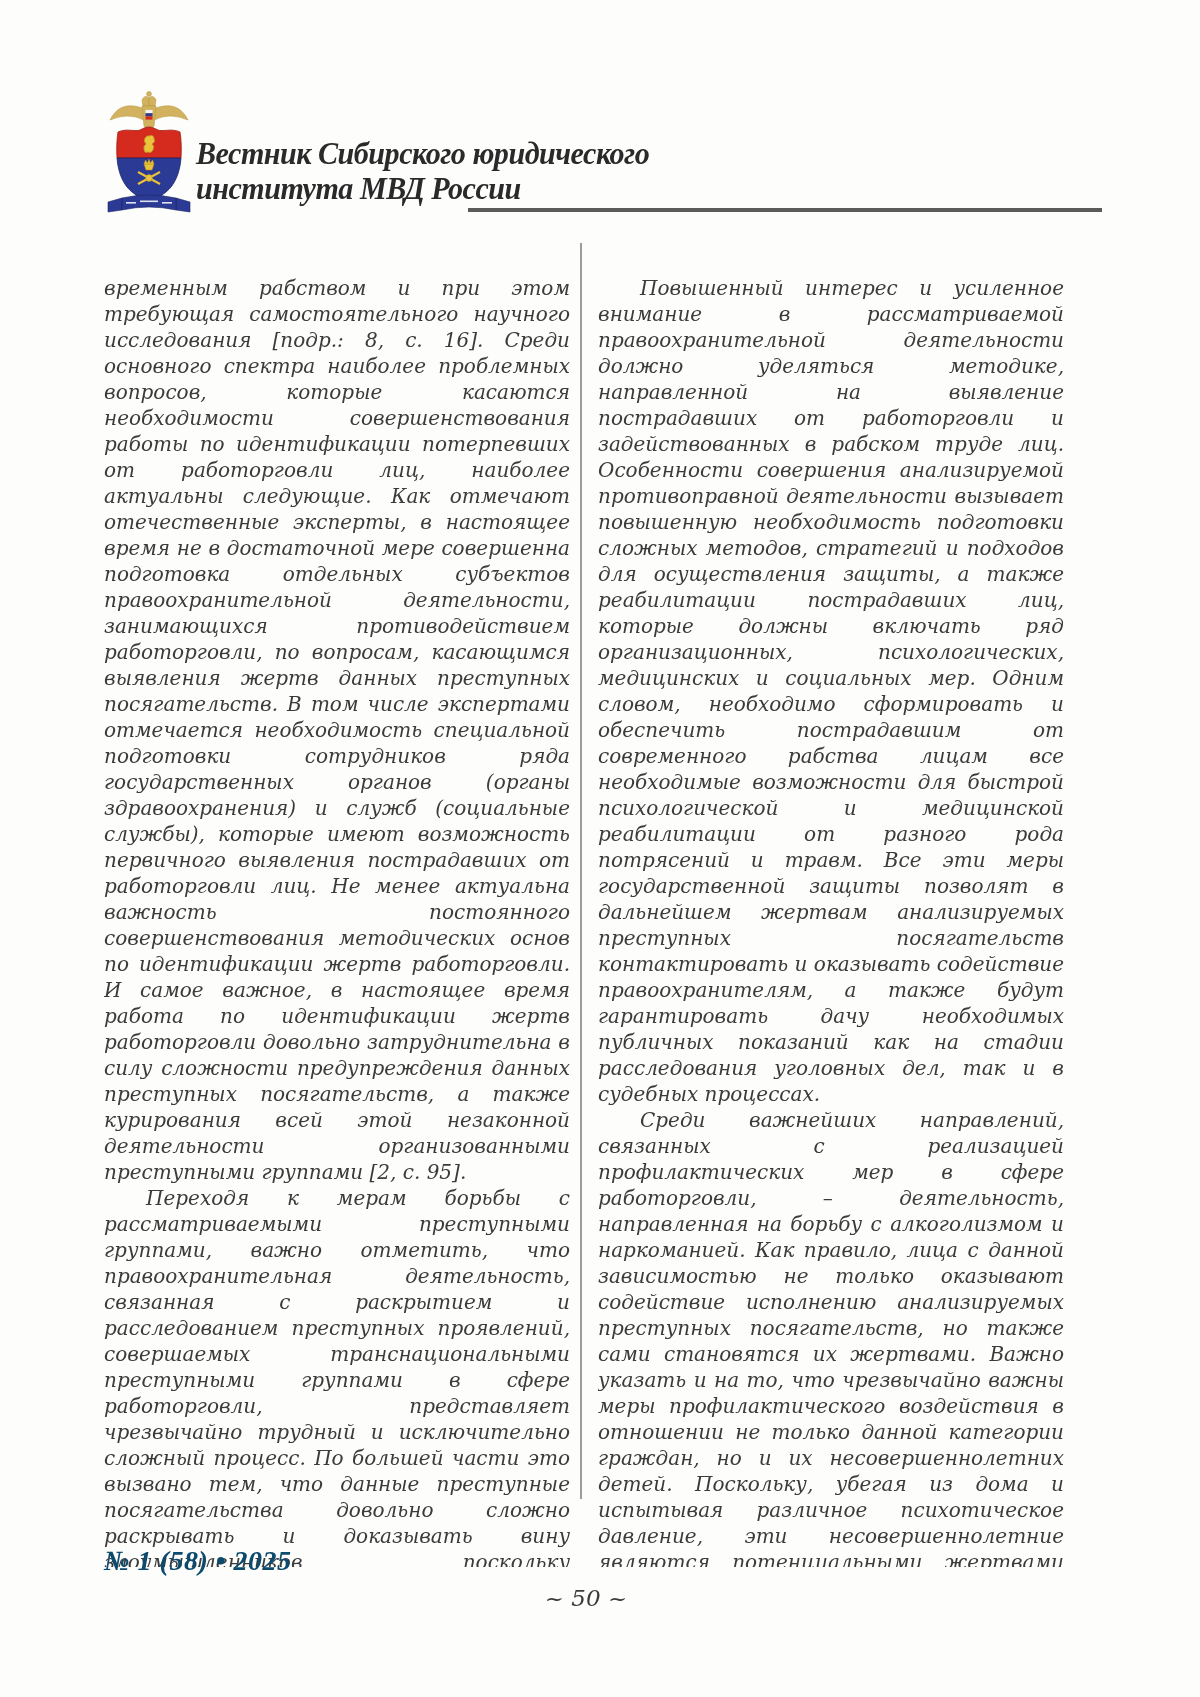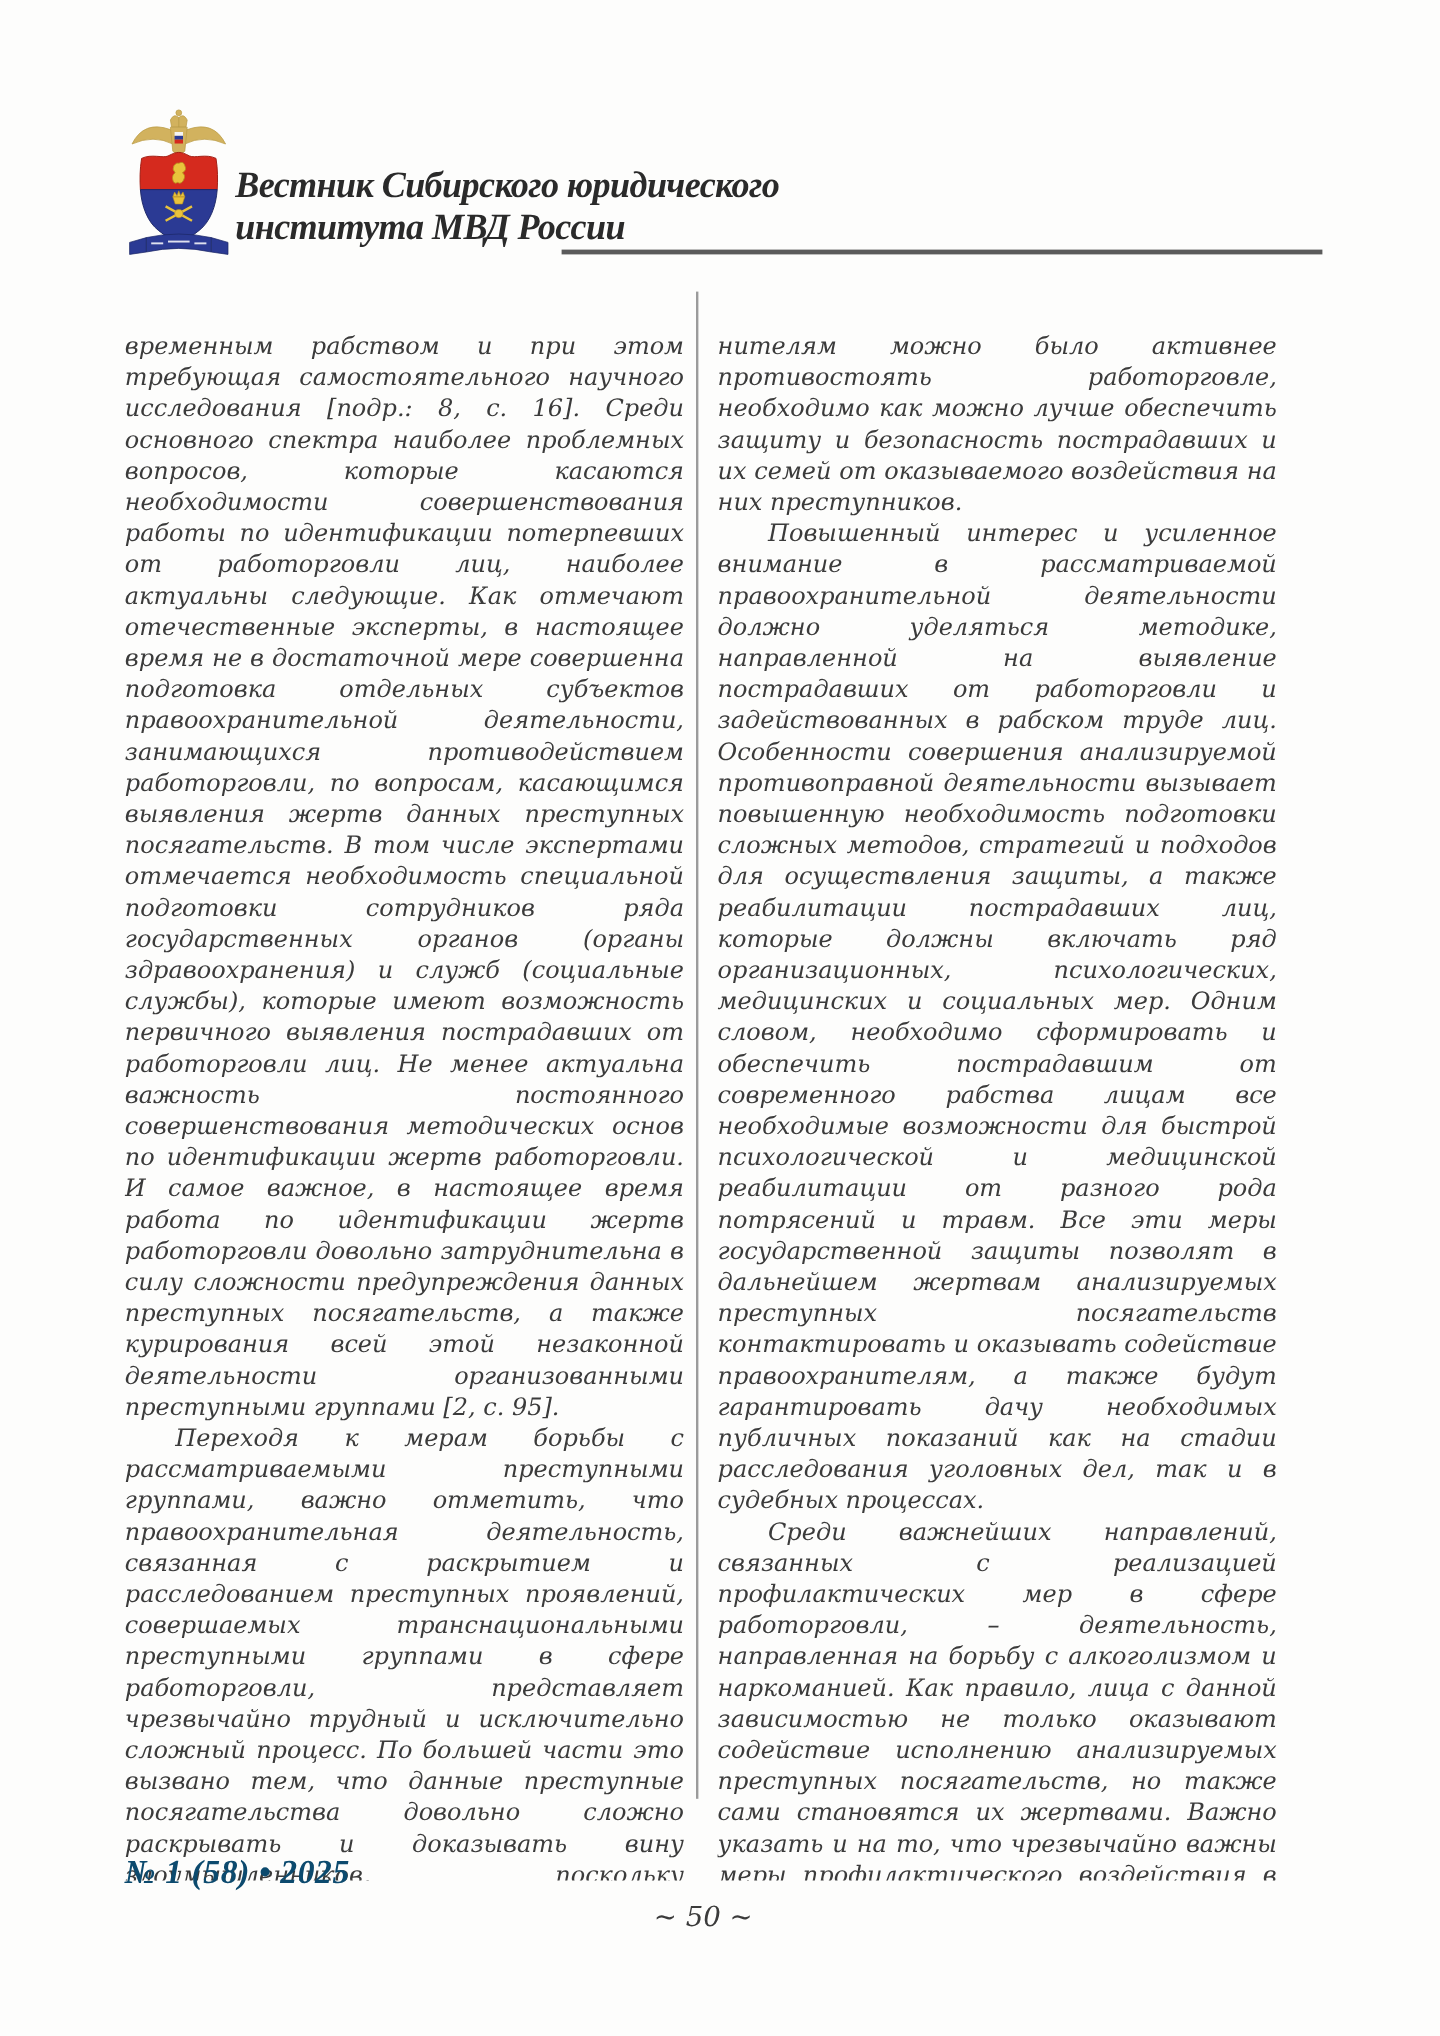--- a/index.html
+++ b/index.html
@@ -122,21 +122,20 @@
   </div>
 
   <div class="header-rule"></div>
 
   <div class="column column-left">
       <p class="no-indent">временным рабством и при этом требующая самостоятельного научного исследования [подр.: 8, с. 16]. Среди основного спектра наиболее проблемных вопросов, которые касаются необходимости совершенствования работы по идентификации потерпевших от работорговли лиц, наиболее актуальны следующие. Как отмечают отечественные эксперты, в настоящее время не в достаточной мере совершенна подготовка отдельных субъектов правоохранительной деятельности, занимающихся противодействием работорговли, по вопросам, касающимся выявления жертв данных преступных посягательств. В том числе экспертами отмечается необходимость специальной подготовки сотрудников ряда государственных органов (органы здравоохранения) и служб (социальные службы), которые имеют возможность первичного выявления пострадавших от работорговли лиц. Не менее актуальна важность постоянного совершенствования методических основ по идентификации жертв работорговли. И самое важное, в настоящее время работа по идентификации жертв работорговли довольно затруднительна в силу сложности предупреждения данных преступных посягательств, а также курирования всей этой незаконной деятельности организованными преступными группами [2, с. 95].</p>
       <p class="indent">Переходя к мерам борьбы с рассматриваемыми преступными группами, важно отметить, что правоохранительная деятельность, связанная с раскрытием и расследованием преступных проявлений, совершаемых транснациональными преступными группами в сфере работорговли, представляет чрезвычайно трудный и исключительно сложный процесс. По большей части это вызвано тем, что данные преступные посягательства довольно сложно раскрывать и доказывать вину злоумышленников, поскольку пострадавшие от анализируемых преступлений не спешат давать показания в отношении лиц, которые их вербовали, продавали и эксплуатировали, поскольку жертвы работорговли опасаются не только за собственное благополучие, но в первую очередь жизнь и здоровье своих родственников. Поэтому, чтобы правоохра-</p>
     </div>
   <div class="column-divider"></div>
   <div class="column column-right">
-      <p class="no-indent">нителям можно было активнее противостоять работорговле, необходимо как можно лучше обеспечить защиту и безопасность пострадавших и их семей от оказываемого воздействия на них преступников.</p>
       <p class="indent">Повышенный интерес и усиленное внимание в рассматриваемой правоохранительной деятельности должно уделяться методике, направленной на выявление пострадавших от работорговли и задействованных в рабском труде лиц. Особенности совершения анализируемой противоправной деятельности вызывает повышенную необходимость подготовки сложных методов, стратегий и подходов для осуществления защиты, а также реабилитации пострадавших лиц, которые должны включать ряд организационных, психологических, медицинских и социальных мер. Одним словом, необходимо сформировать и обеспечить пострадавшим от современного рабства лицам все необходимые возможности для быстрой психологической и медицинской реабилитации от разного рода потрясений и травм. Все эти меры государственной защиты позволят в дальнейшем жертвам анализируемых преступных посягательств контактировать и оказывать содействие правоохранителям, а также будут гарантировать дачу необходимых публичных показаний как на стадии расследования уголовных дел, так и в судебных процессах.</p>
       <p class="indent">Среди важнейших направлений, связанных с реализацией профилактических мер в сфере работорговли, – деятельность, направленная на борьбу с алкоголизмом и наркоманией. Как правило, лица с данной зависимостью не только оказывают содействие исполнению анализируемых преступных посягательств, но также сами становятся их жертвами. Важно указать и на то, что чрезвычайно важны меры профилактического воздействия в отношении не только данной категории граждан, но и их несовершеннолетних детей. Поскольку, убегая из дома и испытывая различное психотическое давление, эти несовершеннолетние являются потенциальными жертвами работорговли.</p>
     </div>
 
   <div class="issue-label">№ 1 (58) • 2025</div>
   <div class="page-number">~ 50 ~</div>
 
 </div>
 
 </body></html>

